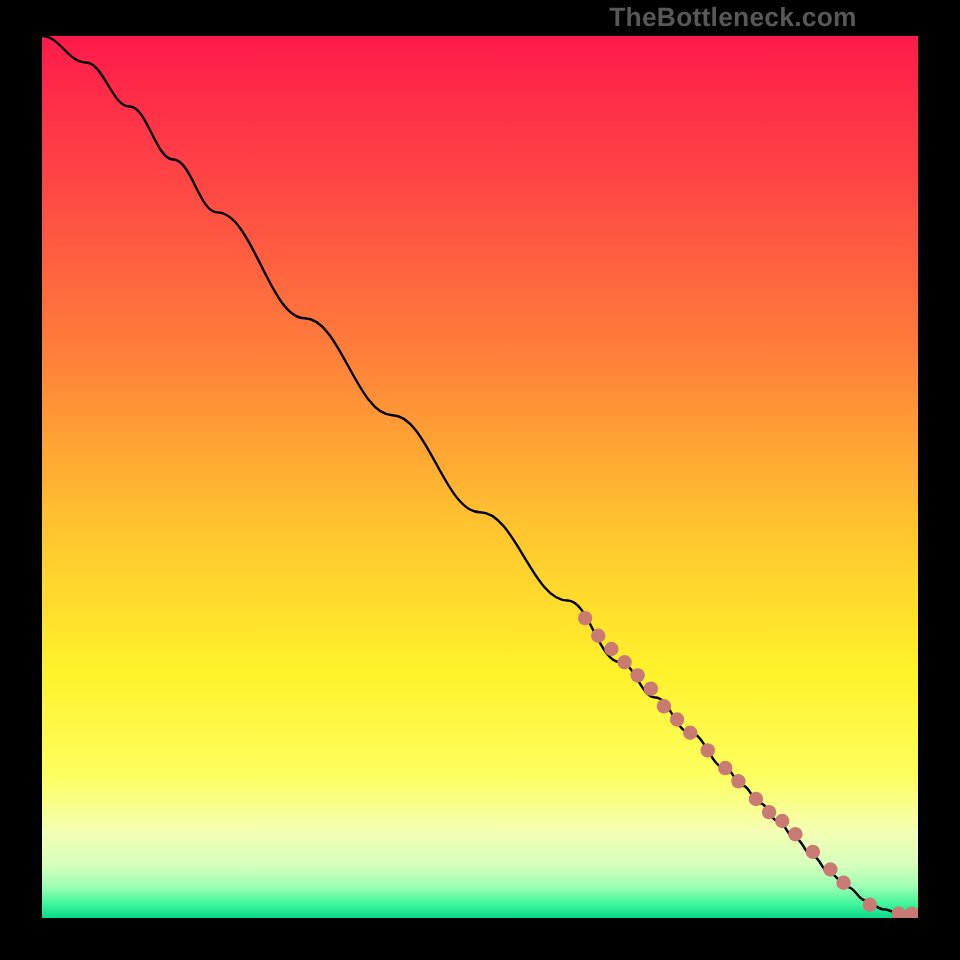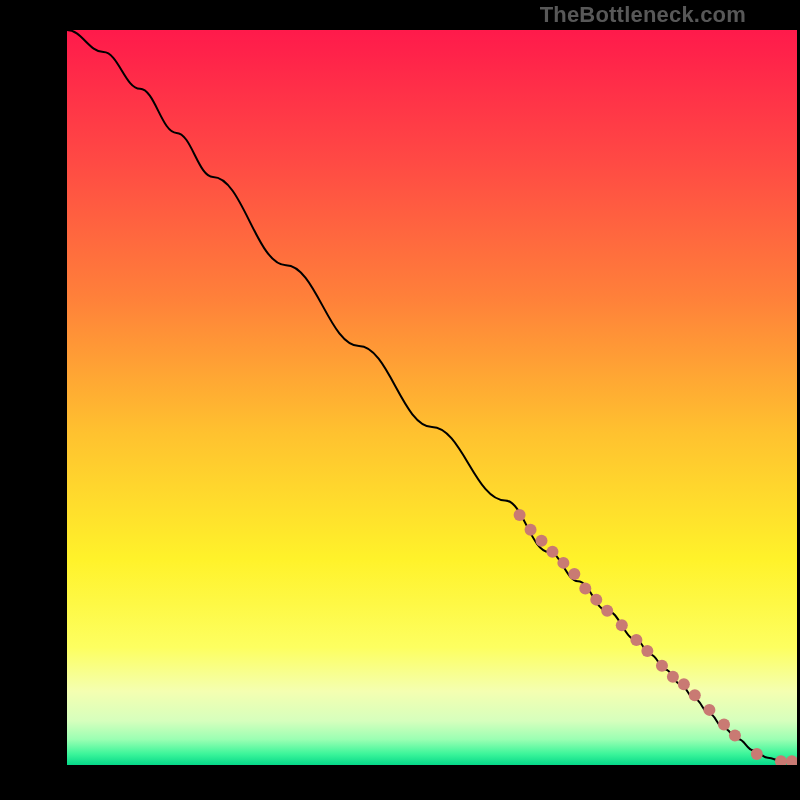--- a/index.html
+++ b/index.html
@@ -2,21 +2,20 @@
 <html><head>
 <meta charset="utf-8">
 <style>
   * { margin: 0; padding: 0; box-sizing: border-box; }
   html, body { width: 800px; height: 800px; overflow: hidden; background: #000; }
   .stage {
     position: relative;
     width: 720px;
     height: 800px;
     background: #000;
-    margin-left: 32px;
   }
   .watermark {
     position: absolute;
     top: 2px;
     right: 6px;
     font-family: Arial, Helvetica, sans-serif;
     font-size: 22px;
     font-weight: 600;
     color: #585858;
     letter-spacing: 0.2px;

